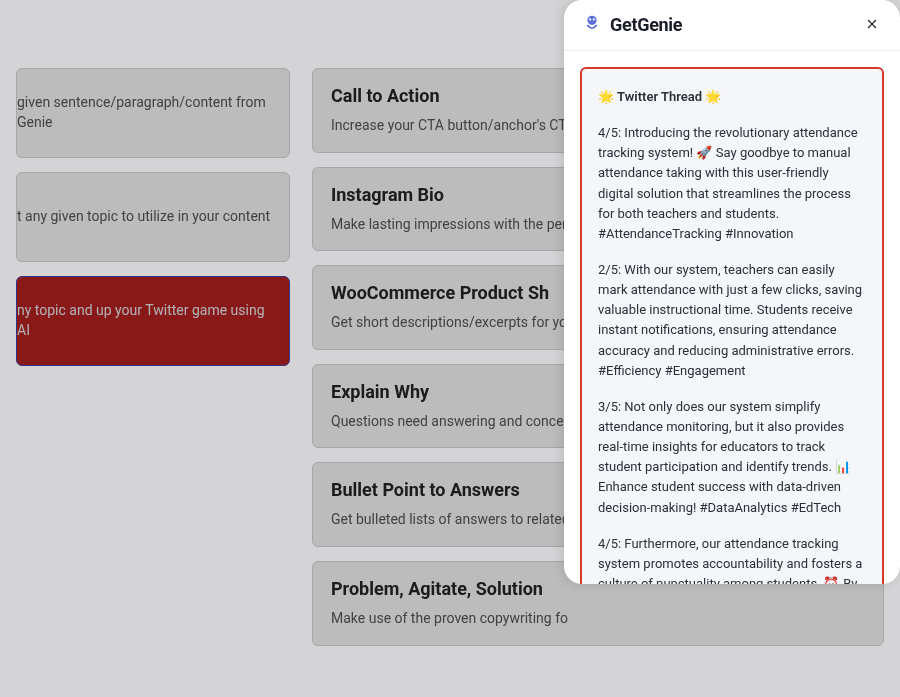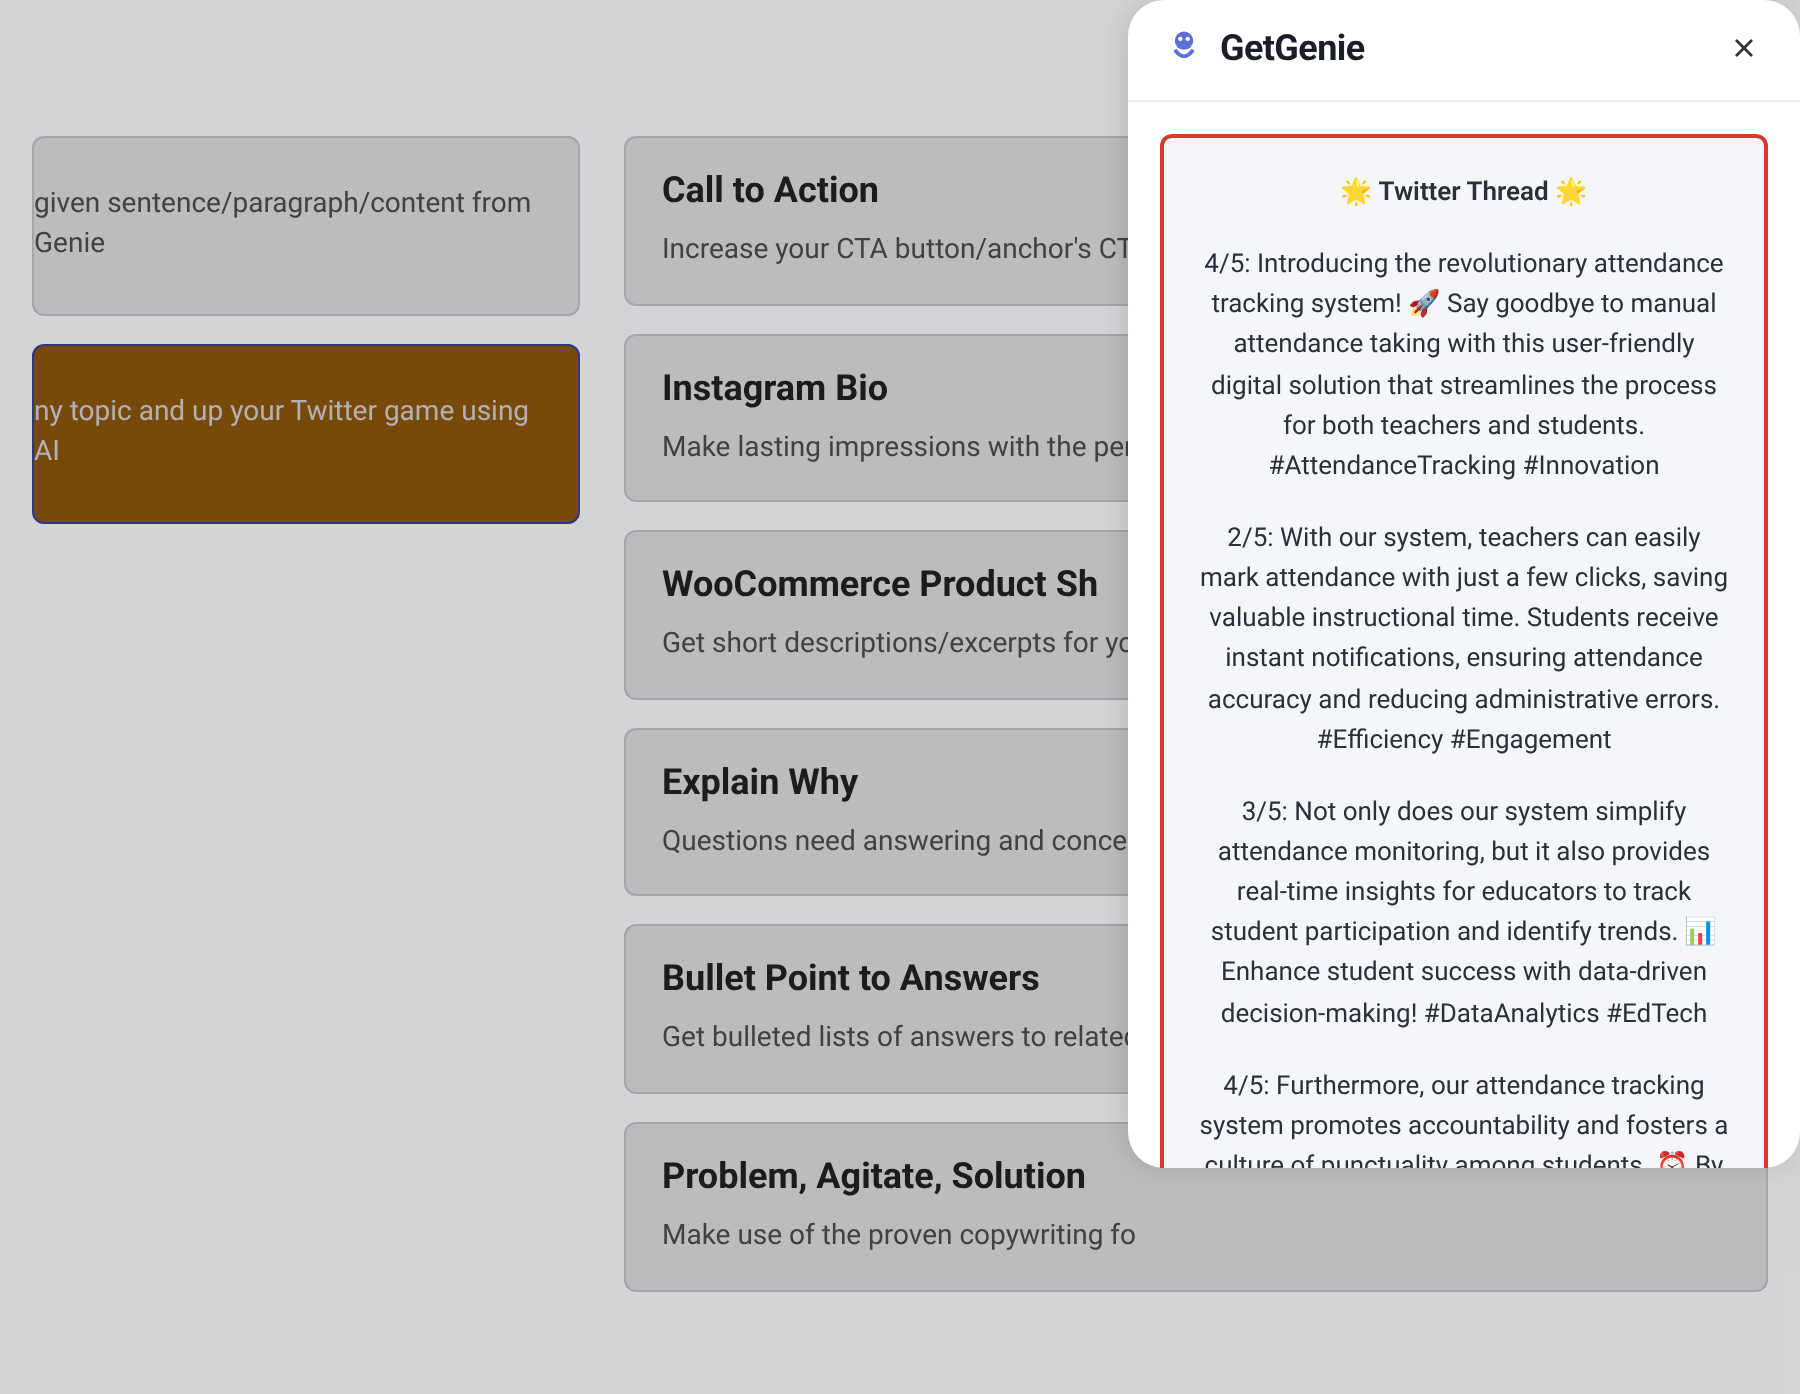--- a/index.html
+++ b/index.html
@@ -45,21 +45,21 @@
     }
     .left-card {
       background: #fff;
       border: 1px solid #e0e0e5;
       border-radius: 6px;
       padding: 20px 16px 20px 0;
       display: flex;
       align-items: center;
       min-height: 90px;
     }
-    .left-card-selected { background: #a16207; border-color: #3d44b6; }
+    .left-card-selected { background: #b91c1c; border-color: #3d44b6; }
     .left-card .card-desc { padding-left: 0; }
     .left-card-selected .card-desc { color: #f0f0f5; }
 
     .overlay {
       position: absolute;
       inset: 0;
       background: rgba(30,30,35,0.15);
       pointer-events: none;
     }
 
@@ -107,21 +107,20 @@
       cursor: pointer;
       padding: 4px;
       display: flex;
     }
     .close-btn svg { width: 16px; height: 16px; stroke: #333; }
 
     .drawer-body {
       flex: 1;
       padding: 16px;
       overflow-y: auto;
-      text-align: center;
     }
     .output-box {
       border: 2px solid #d63a2e;
       border-radius: 6px;
       background: #f4f6fa;
       padding: 18px 16px;
       font-size: 13px;
       line-height: 1.55;
       color: #2b2f38;
     }
@@ -135,20 +134,23 @@
     }
     .output-para:last-child { margin-bottom: 0; }
   </style>
 </head>
 <body>
 
 <div class="bg-layer">
   <div class="col-left" style="margin-top:52px;">
     <div class="left-card">
       <span class="card-desc">given sentence/paragraph/content from Genie</span>
+    </div>
+    <div class="left-card">
+      <span class="card-desc">t any given topic to utilize in your content</span>
     </div>
     <div class="left-card left-card-selected">
       <span class="card-desc">ny topic and up your Twitter game using AI</span>
     </div>
   </div>
 
   <div class="col-right" style="margin-top:52px;">
     <div class="card">
       <div class="card-title">Call to Action</div>
       <div class="card-desc">Increase your CTA button/anchor's CTR</div>

